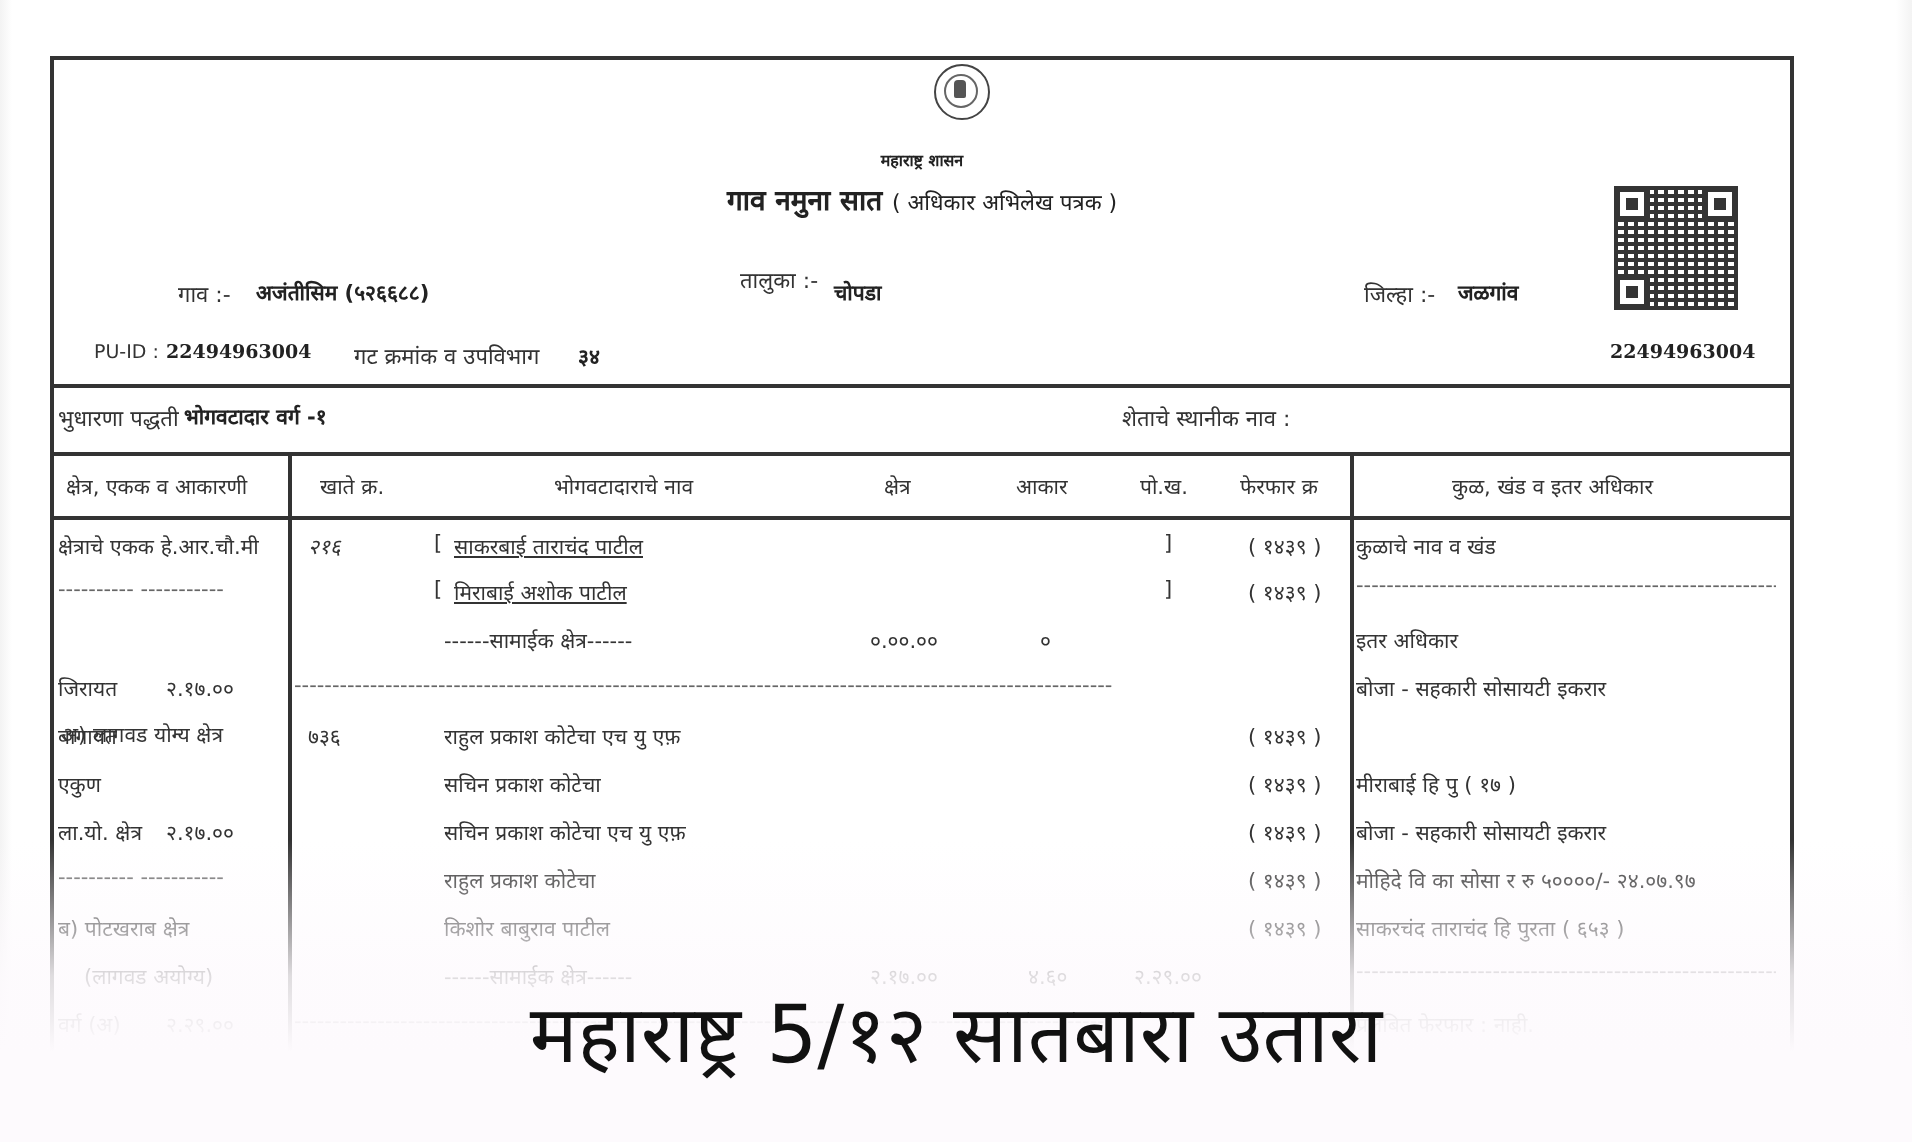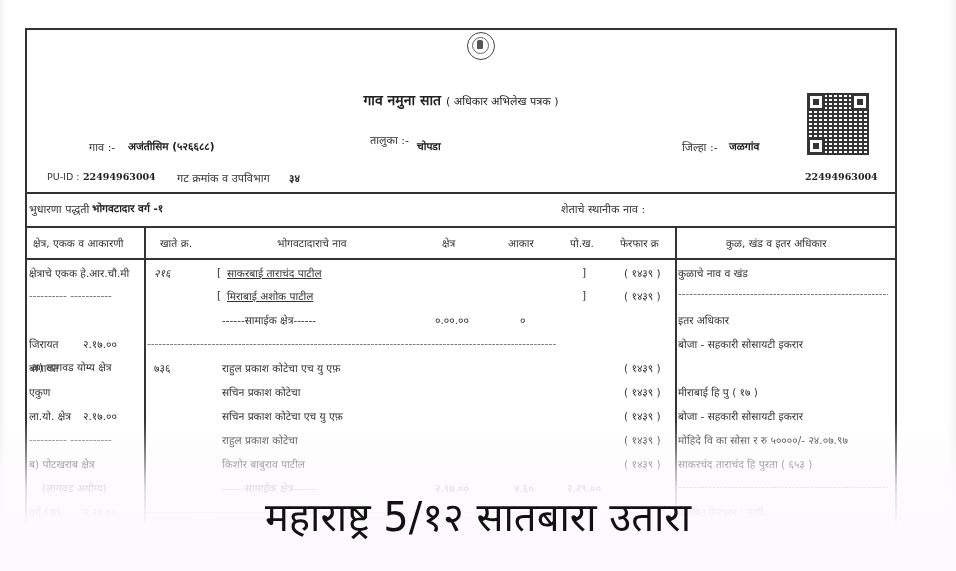--- a/index.html
+++ b/index.html
@@ -62,20 +62,21 @@
     font-size:40px; color:#111; font-family:"DejaVu Sans", sans-serif;
   }
 </style>
 </head>
 <body>
 
 <div class="page">
   <div class="doc">
 
     <div class="emblem"></div>
+    <div class="abs gov">महाराष्ट्र शासन</div>
     <div class="abs title">
       <span>गाव नमुना सात</span>
       <span class="sub">( अधिकार अभिलेख पत्रक )</span>
     </div>
 
     <div class="abs lbl" style="left:62px;top:109px;">गाव :-</div>
     <div class="abs val" style="left:101px;top:109px;">अजंतीसिम (५२६६८८)</div>
     <div class="abs lbl" style="left:343px;top:102px;text-align:right;">तालुका :-</div>
     <div class="abs val" style="left:390px;top:109px;">चोपडा</div>
     <div class="abs lbl" style="left:655px;top:109px;">जिल्हा :-</div>

